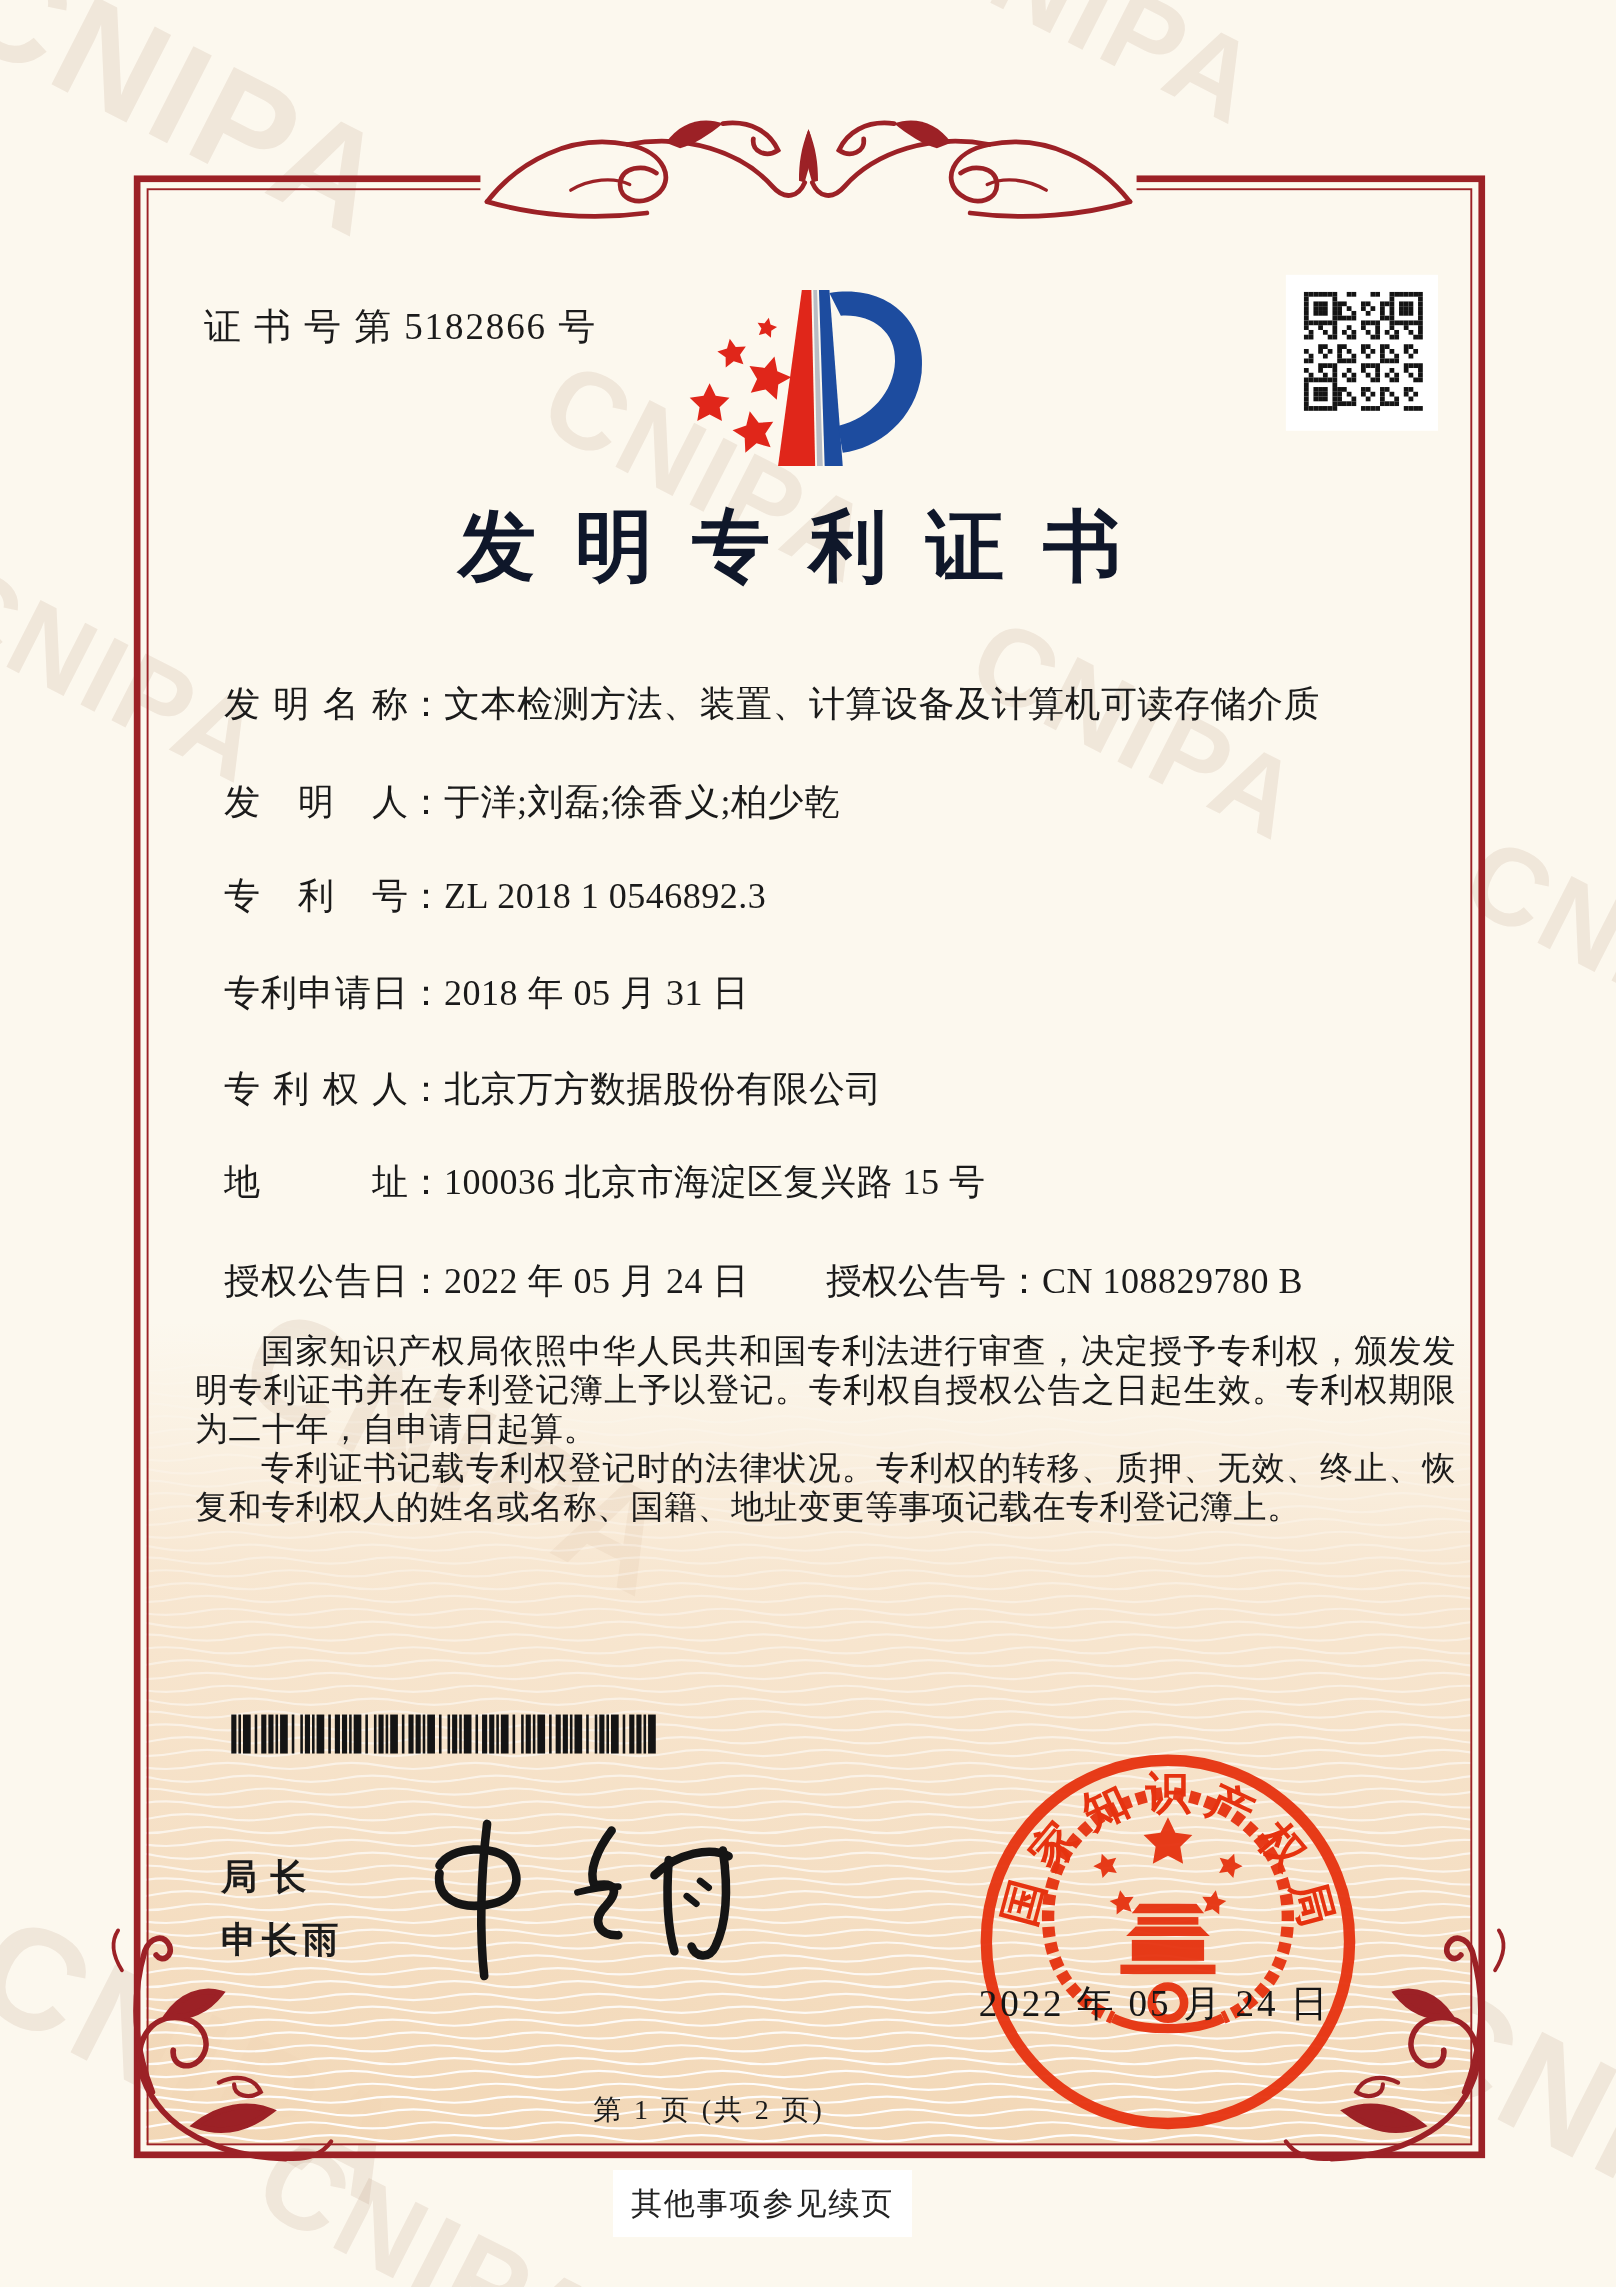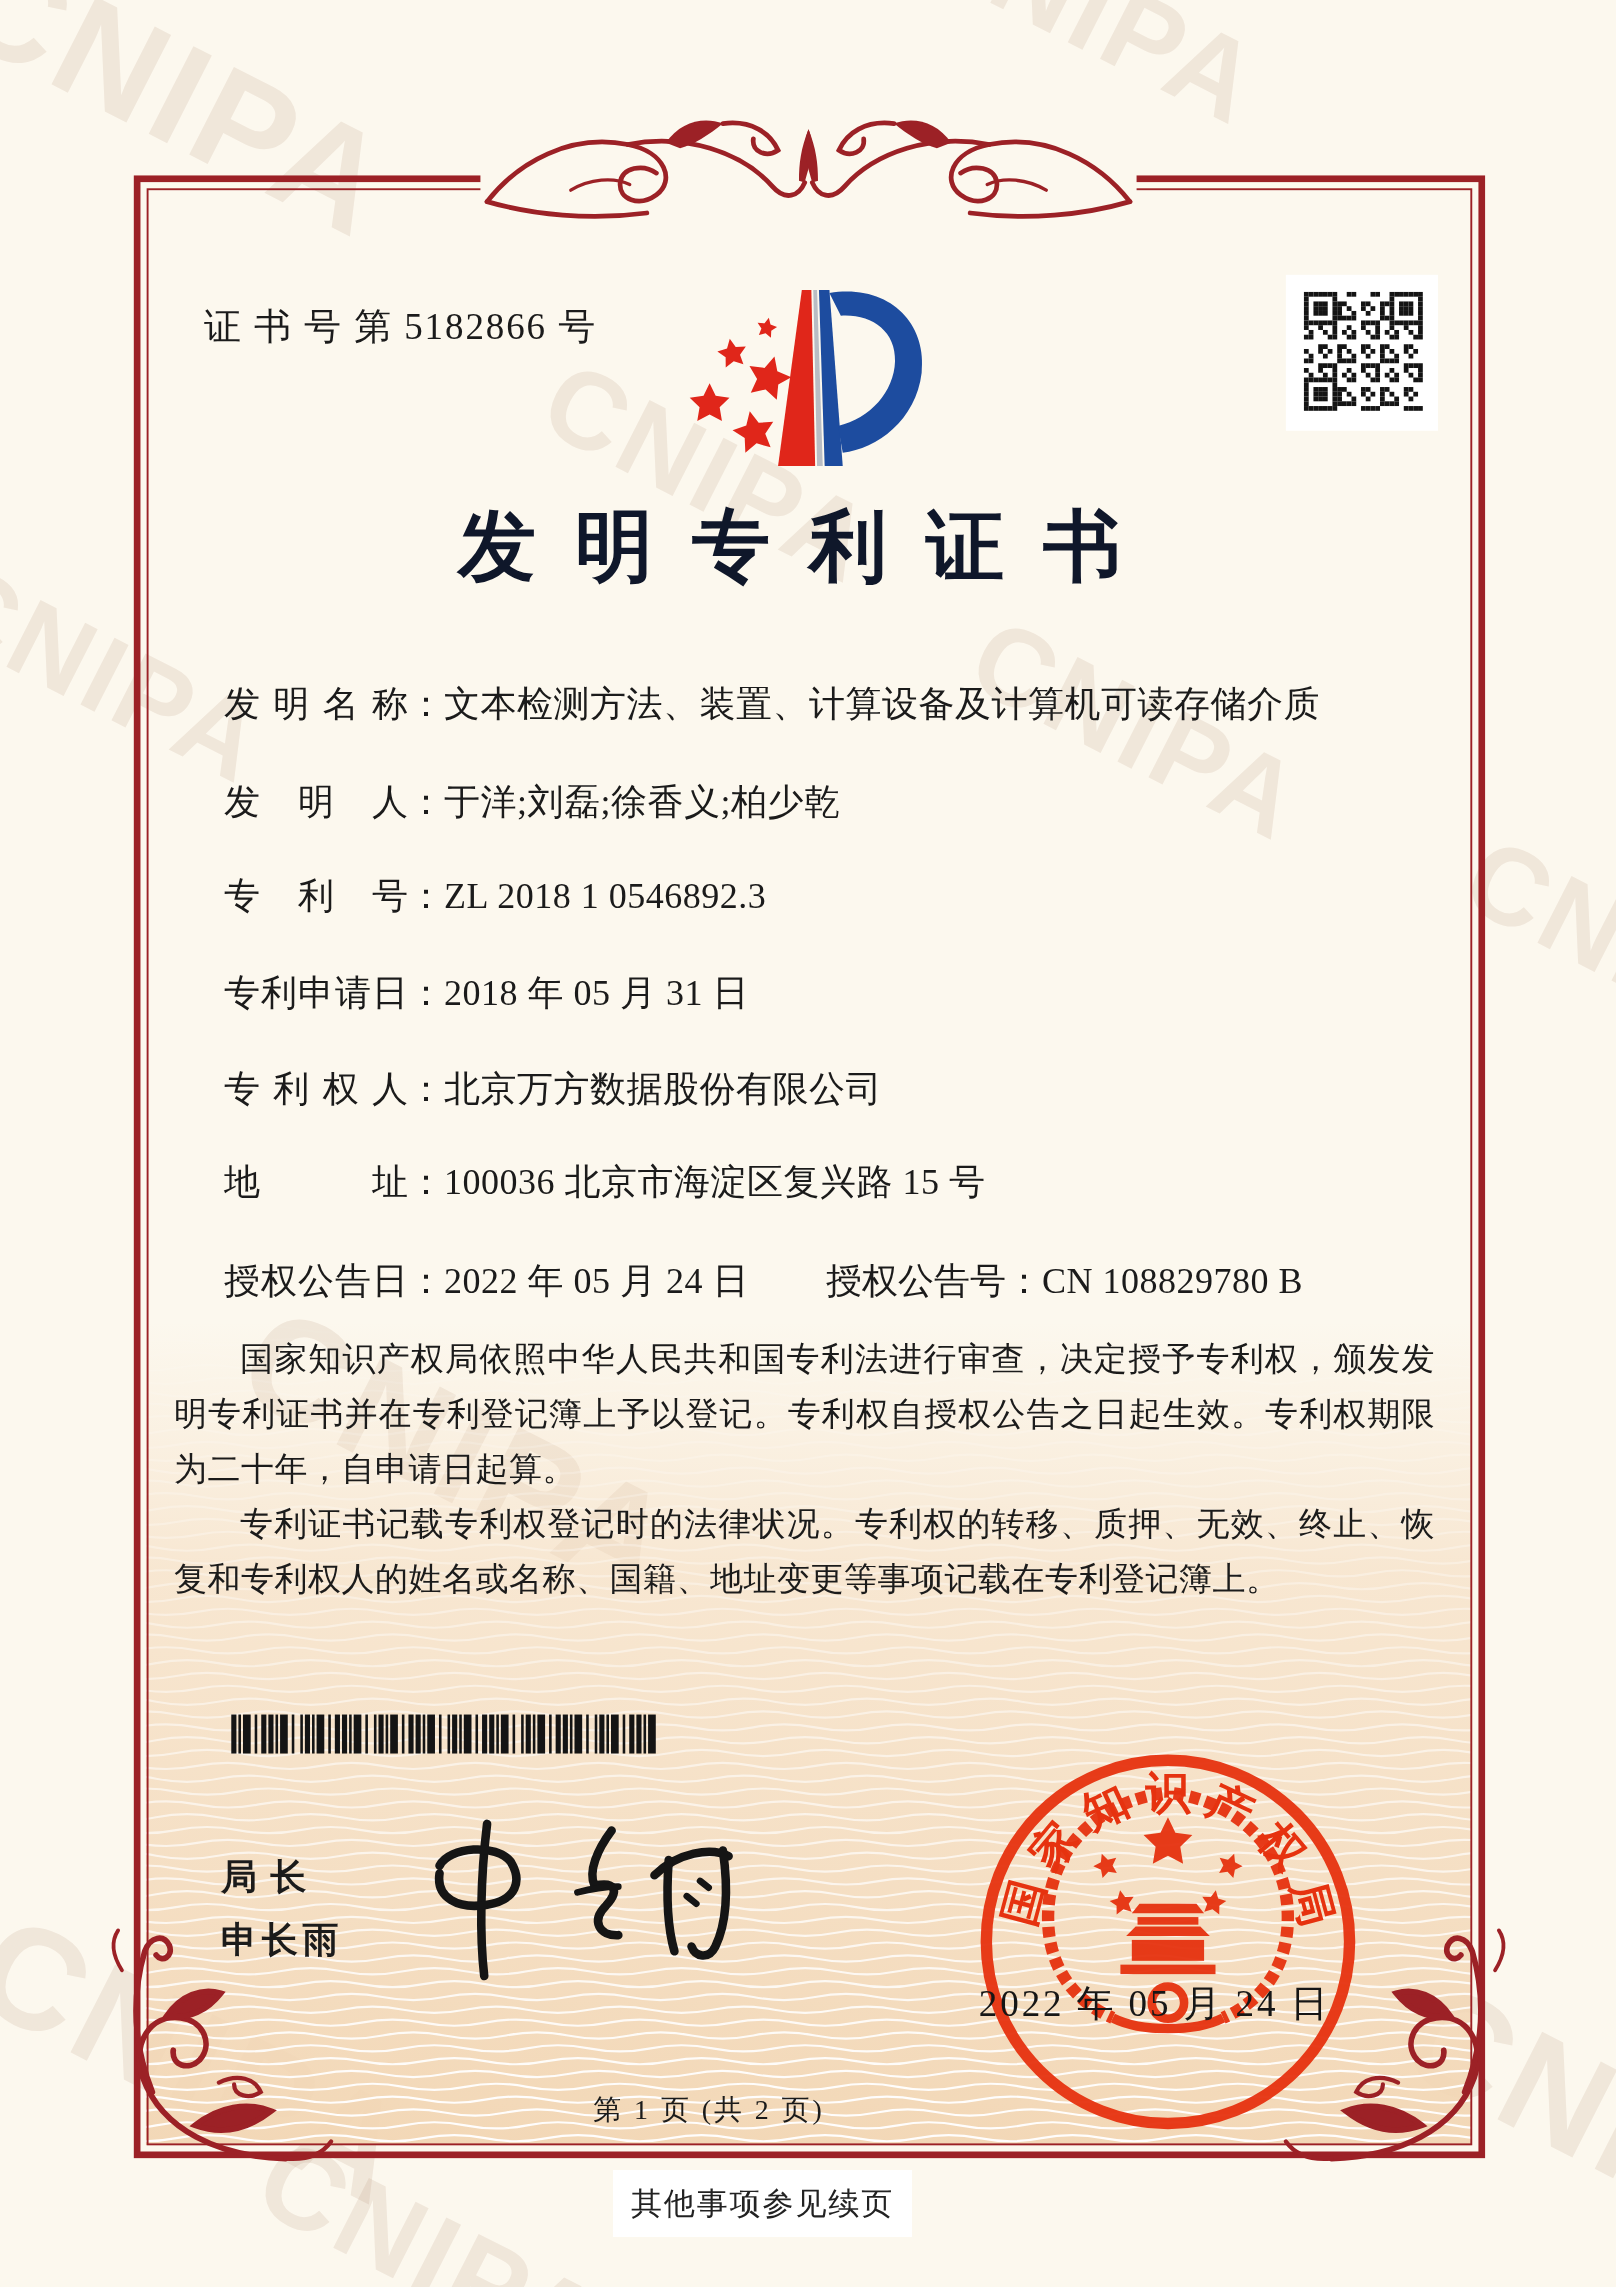--- a/index.html
+++ b/index.html
@@ -14,21 +14,21 @@
   
   .txt{position:absolute;z-index:2;}
   .certno{left:204px;top:274px;font-size:37px;letter-spacing:1.9px;margin-top:28px;}
   .title{left:0;top:495px;width:1579px;text-align:center;font-size:78px;font-weight:700;
          letter-spacing:0.5em;text-indent:0.5em;color:#0f172a;}
   .row{left:224px;height:46px;font-size:36px;white-space:nowrap;}
   .row .dist{display:inline-flex;justify-content:space-between;width:184px;vertical-align:top;}
   .row .colon{display:inline-block;}
   .row .val{letter-spacing:0.5px;}
   .grant2{position:absolute;left:602px;top:0;white-space:nowrap;text-align:center;}
-  .paras{left:174px;top:1332px;width:1261px;font-size:33px;line-height:55px;
+  .paras{left:195px;top:1332px;width:1261px;font-size:33px;line-height:39px;
          text-align:justify;letter-spacing:0.5px;}
   .paras p{margin:0;text-indent:2em;}
   .commissioner-title{left:221px;top:1853px;font-size:36px;font-weight:600;letter-spacing:13.3px;}
   .commissioner-name{left:221px;top:1916px;font-size:36px;font-weight:600;letter-spacing:4.8px;}
   .footer{left:376px;top:2091px;width:666px;text-align:center;font-size:28px;letter-spacing:2.9px;}
   .note{left:613px;top:2170px;width:299px;height:67px;background:#ffffff;
         display:flex;align-items:center;justify-content:center;font-size:31px;letter-spacing:1.9px;color:#222;}
 </style>
 </head>
 <body>

